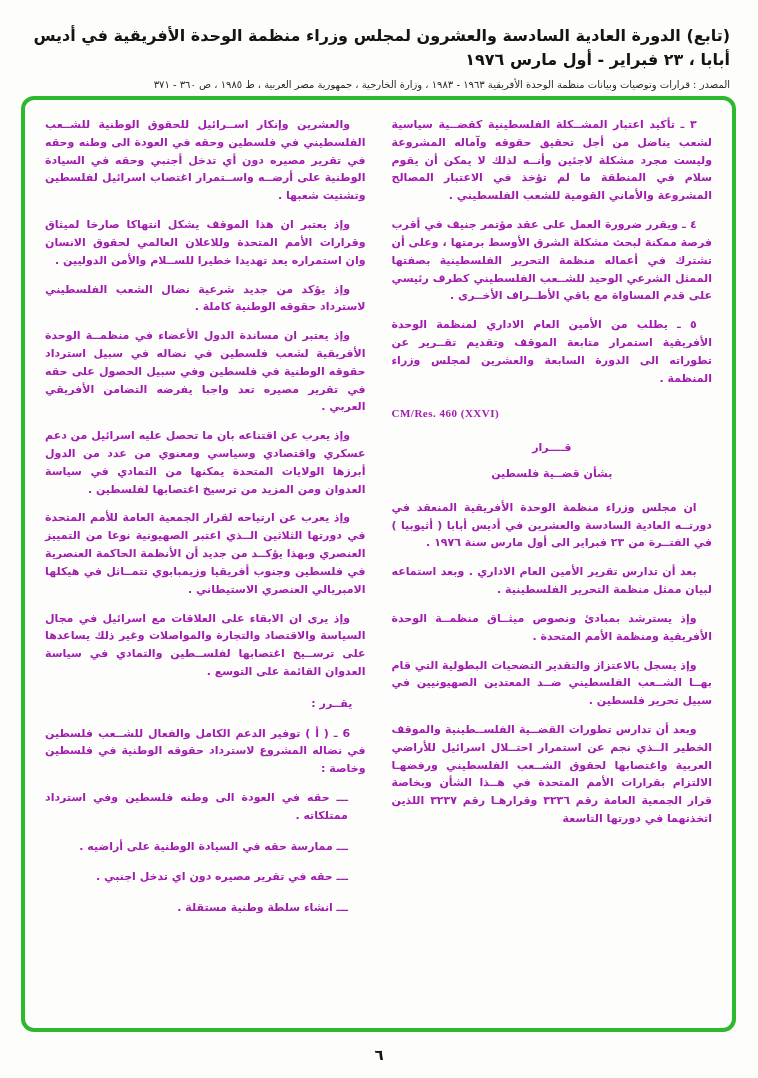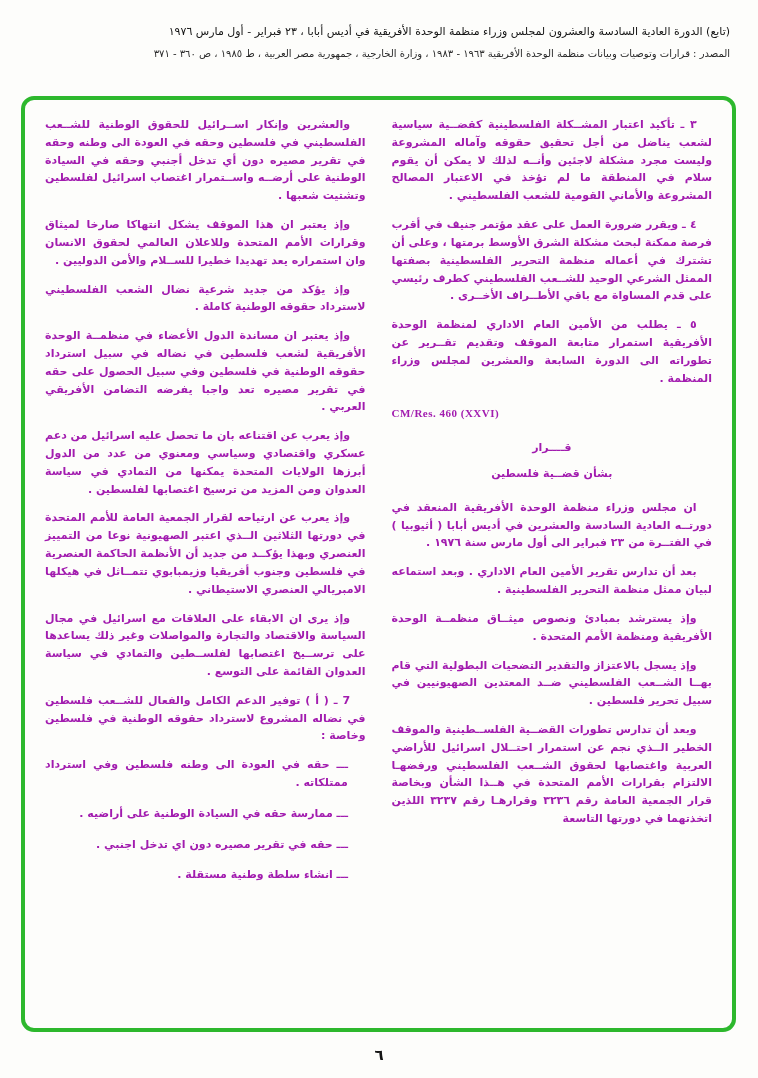--- a/index.html
+++ b/index.html
@@ -17,22 +17,22 @@
     direction: rtl;
     overflow: hidden;
     box-sizing: border-box;
   }
   .header {
     padding: 24px 28px 0 28px;
     text-align: right;
     color: #141414;
   }
   .header-line1 {
-    font-size: 11px;
-    font-weight: normal;
+    font-size: 16px;
+    font-weight: bold;
     line-height: 1.5;
   }
   .header-line2 {
     font-size: 10px;
     margin-top: 7px;
     color: #2a2a2a;
   }
   .border-box {
     position: absolute;
     top: 96px;
@@ -140,21 +140,22 @@
       </div>
 
       <div class="col">
         <p>والعشرين وإنكار اســرائيل للحقوق الوطنية للشــعب الفلسطيني في فلسطين وحقه في العودة الى وطنه وحقه في تقرير مصيره دون أي تدخل أجنبي وحقه في السيادة الوطنية على أرضــه واســتمرار اغتصاب اسرائيل لفلسطين وتشتيت شعبها .</p>
         <p>وإذ يعتبر ان هذا الموقف يشكل انتهاكا صارخا لميثاق وقرارات الأمم المتحدة وللاعلان العالمي لحقوق الانسان وان استمراره يعد تهديدا خطيرا للســلام والأمن الدوليين .</p>
         <p>وإذ يؤكد من جديد شرعية نضال الشعب الفلسطيني لاسترداد حقوقه الوطنية كاملة .</p>
         <p>وإذ يعتبر ان مساندة الدول الأعضاء في منظمــة الوحدة الأفريقية لشعب فلسطين في نضاله في سبيل استرداد حقوقه الوطنية في فلسطين وفي سبيل الحصول على حقه في تقرير مصيره تعد واجبا يفرضه التضامن الأفريقي العربي .</p>
         <p>وإذ يعرب عن اقتناعه بان ما تحصل عليه اسرائيل من دعم عسكري واقتصادي وسياسي ومعنوي من عدد من الدول أبرزها الولايات المتحدة يمكنها من التمادي في سياسة العدوان ومن المزيد من ترسيخ اغتصابها لفلسطين .</p>
         <p>وإذ يعرب عن ارتياحه لقرار الجمعية العامة للأمم المتحدة في دورتها الثلاثين الــذي اعتبر الصهيونية نوعا من التمييز العنصري وبهذا يؤكــد من جديد أن الأنظمة الحاكمة العنصرية في فلسطين وجنوب أفريقيا وزيمبابوي تتمــاثل في هيكلها الامبريالي العنصري الاستيطاني .</p>
         <p>وإذ يرى ان الابقاء على العلاقات مع اسرائيل في مجال السياسة والاقتصاد والتجارة والمواصلات وغير ذلك يساعدها على ترســيخ اغتصابها لفلســطين والتمادي في سياسة العدوان القائمة على التوسع .</p>
-        <p>7 ـ ( أ ) توفير الدعم الكامل والفعال للشــعب فلسطين في نضاله المشروع لاسترداد حقوقه الوطنية في فلسطين وخاصة :</p>
+        <p class="decides-label">يقــرر :</p>
+        <p>6 ـ ( أ ) توفير الدعم الكامل والفعال للشــعب فلسطين في نضاله المشروع لاسترداد حقوقه الوطنية في فلسطين وخاصة :</p>
         <p class="dash-item">ـــ حقه في العودة الى وطنه فلسطين وفي استرداد ممتلكاته .</p>
         <p class="dash-item">ـــ ممارسة حقه في السيادة الوطنية على أراضيه .</p>
         <p class="dash-item">ـــ حقه في تقرير مصيره دون اي تدخل اجنبي .</p>
         <p class="dash-item">ـــ انشاء سلطة وطنية مستقلة .</p>
       </div>
 
     </div>
   </div>
 
   <div class="page-number">٦</div>

